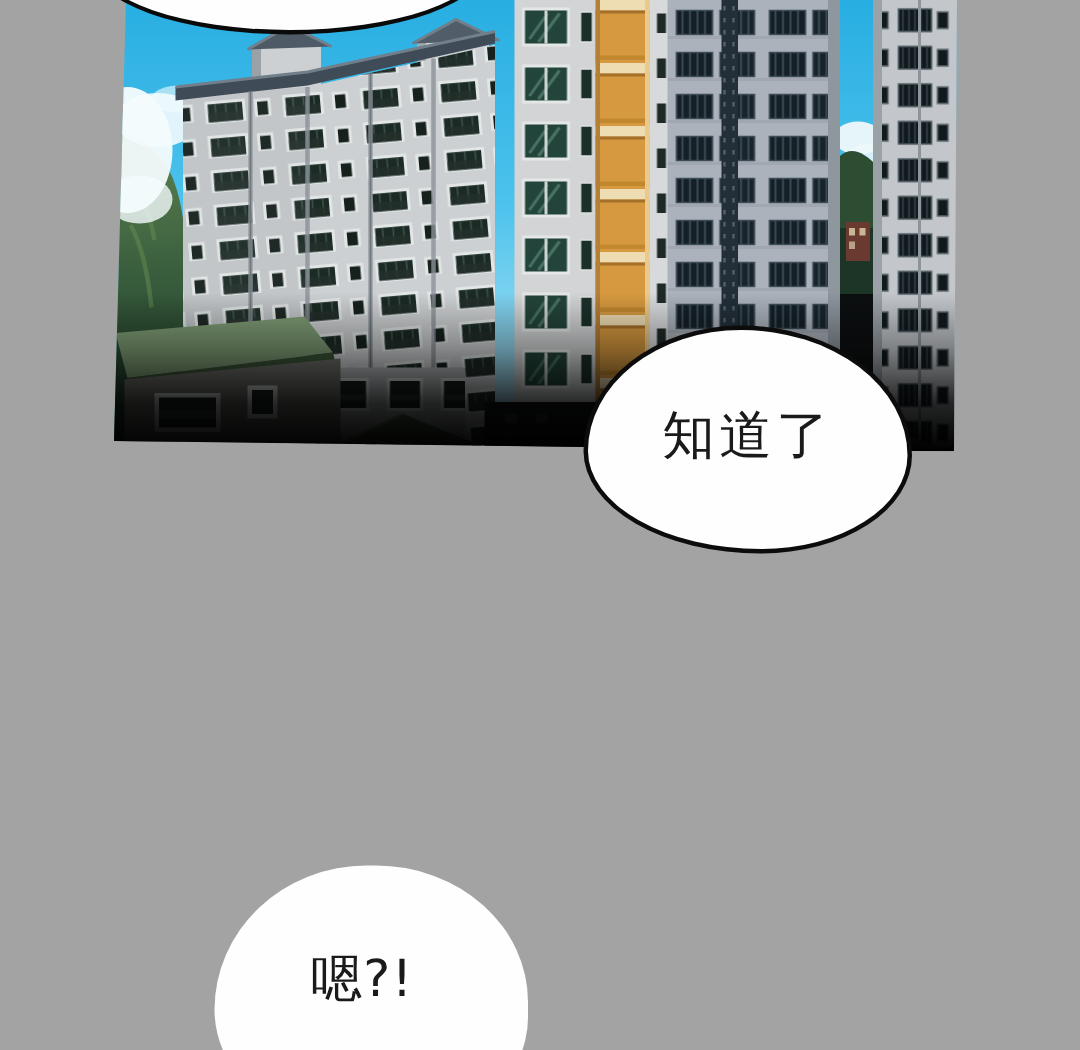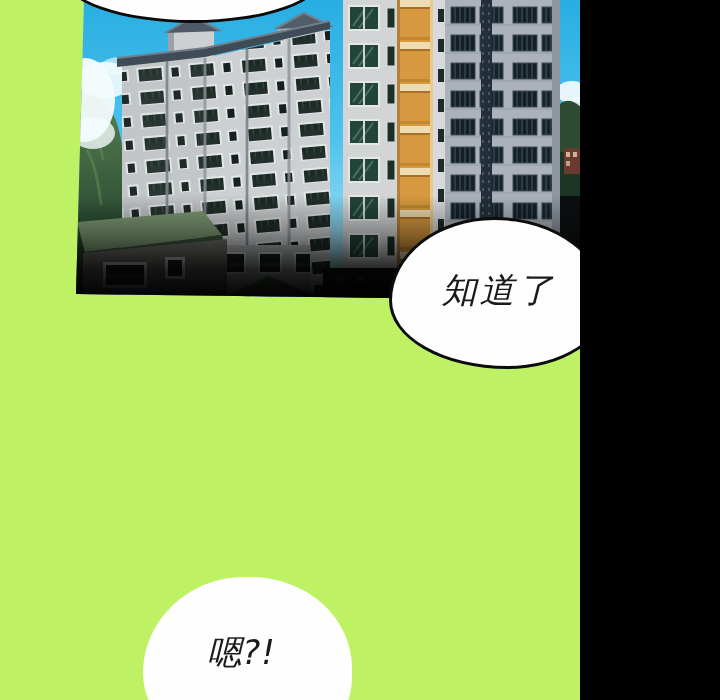--- a/index.html
+++ b/index.html
@@ -1,20 +1,19 @@
 <!DOCTYPE html>
 <html><head>
 <meta charset="utf-8">
 <style>
   html, body { margin: 0; padding: 0; background: #000; }
   .stage {
-    position: relative; width: 580px; height: 700px;
-    background: #bef264; overflow: hidden;
+    position: relative; width: 720px; height: 700px;
+    background: #a3a3a3; overflow: hidden;
     font-family: "DejaVu Sans", "Liberation Sans", sans-serif;
-    font-style: italic;
   }
   .panel {
     position: absolute; left: 75px; top: 0; width: 563px; height: 301px;
     clip-path: polygon(9px 0px, 563px 0px, 561px 301px, 1px 294px);
     z-index: 1;
   }
   .bubble {
     position: absolute; background: #fefefe; z-index: 5;
     display: flex; align-items: center; justify-content: center;
     color: #1a1a1a;

